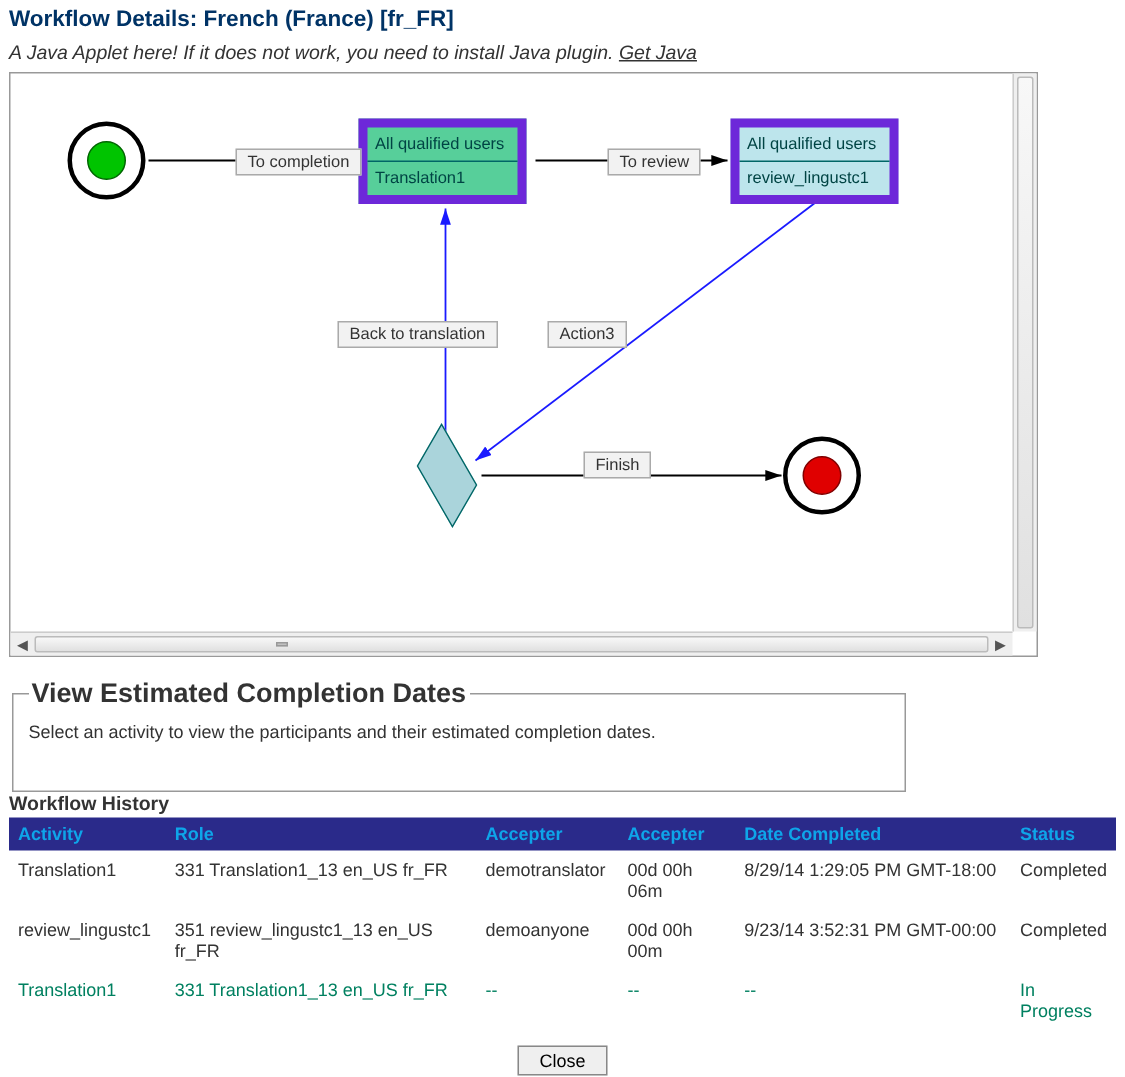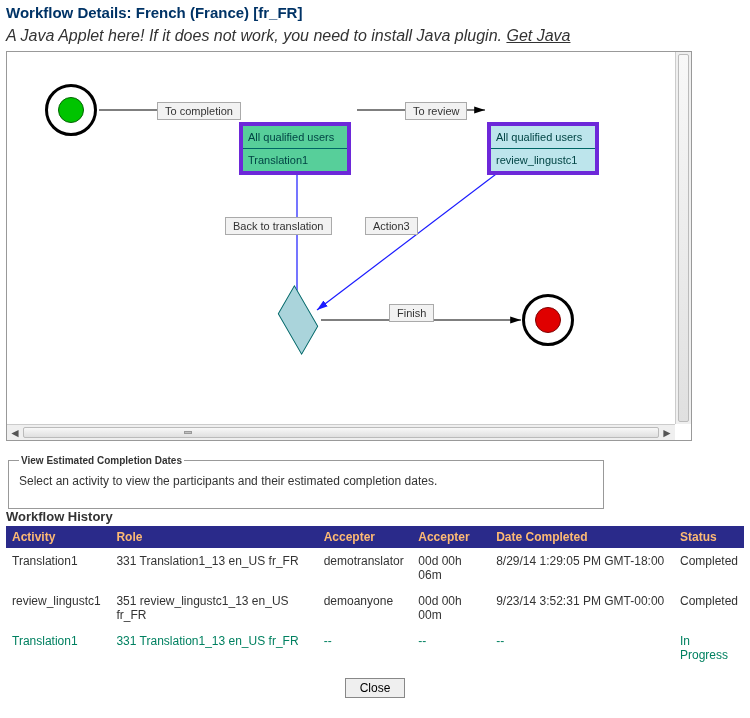--- a/index.html
+++ b/index.html
@@ -14,21 +14,21 @@
   }
   .title {
     color: #003366;
     font-size: 15px;
     font-weight: bold;
     margin: 0 0 6px 0;
   }
   .applet-note {
     font-style: italic;
     color: #333;
-    font-size: 16px;
+    font-size: 13px;
     margin-bottom: 6px;
   }
   .applet-note a {
     color: #333;
     text-decoration: underline;
   }
   .diagram-frame {
     border: 1px solid #999;
     width: 686px;
     height: 390px;
@@ -102,25 +102,24 @@
   .end-node::after {
     content: "";
     position: absolute;
     top: 10px; left: 10px; right: 10px; bottom: 10px;
     border-radius: 50%;
     background: #e00000;
     border: 1px solid #800000;
   }
   .task-box {
     position: absolute;
-    border: 4px solid #6d28d9;
+    border: 6px solid #6d28d9;
     font-size: 11px;
     color: #004444;
     width: 112px;
-    margin-top: 40px;
   }
   .task-box .row1, .task-box .row2 {
     padding: 5px 5px;
   }
   .task-box .row1 { border-bottom: 1px solid #006666; }
   .task-box.green { background: #57cf9a; }
   .task-box.blue { background: #bde5ec; }
   .decision {
     position: absolute;
     width: 46px; height: 32px;
@@ -146,44 +145,44 @@
   .fs-wrap {
     margin-top: 14px;
     width: 600px;
   }
   fieldset {
     border: 1px solid #999;
     padding: 8px 10px 12px 10px;
   }
   legend {
     font-weight: bold;
-    font-size: 10px;
+    font-size: 18px;
     color: #333;
     padding: 0 2px;
   }
-  .fs-text { margin-bottom: 8px; }
+  .fs-text { margin-bottom: 20px; }
   .fs-row { display:flex; align-items:center; gap:8px; }
   .fs-row select {
     width: 160px;
     font-size: 12px;
     height: 20px;
   }
   
   .wh-title {
     font-weight: bold;
     font-size: 13px;
     margin-bottom: 2px;
   }
   table.history {
     border-collapse: collapse;
     width: 100%;
   }
   table.history thead th {
     background: #2a2a8a;
-    color: #fdba74;
+    color: #0ea5e9;
     font-size: 12px;
     font-weight: bold;
     text-align: left;
     padding: 4px 6px;
   }
   table.history tbody td {
     padding: 6px 6px;
     font-size: 12px;
     vertical-align: top;
     color: #333;

